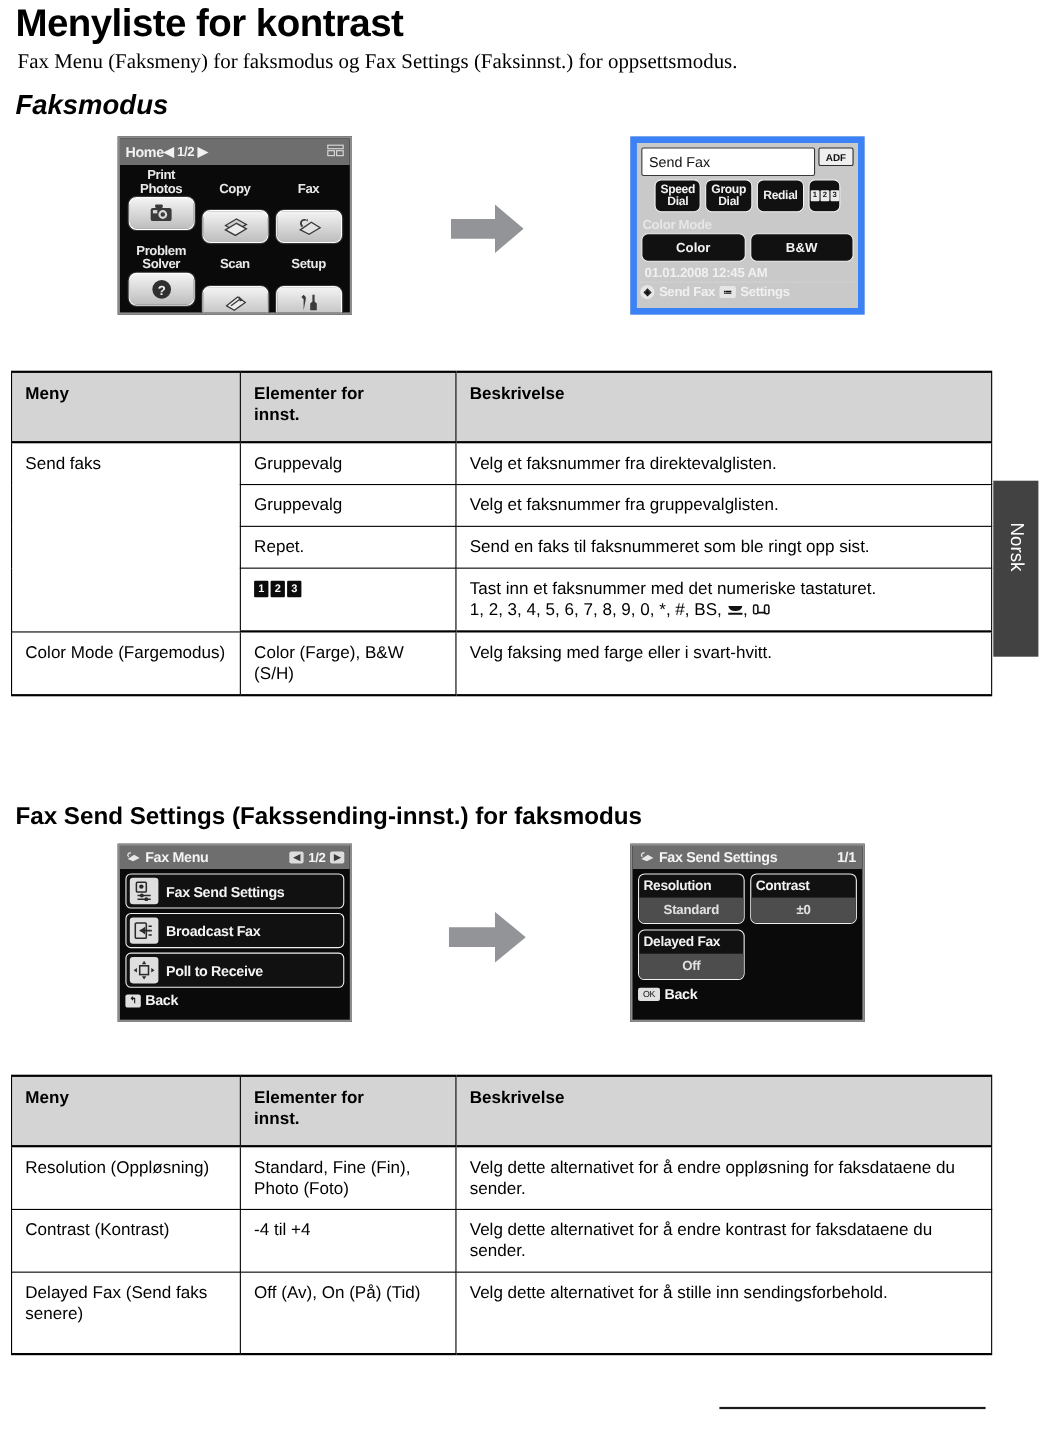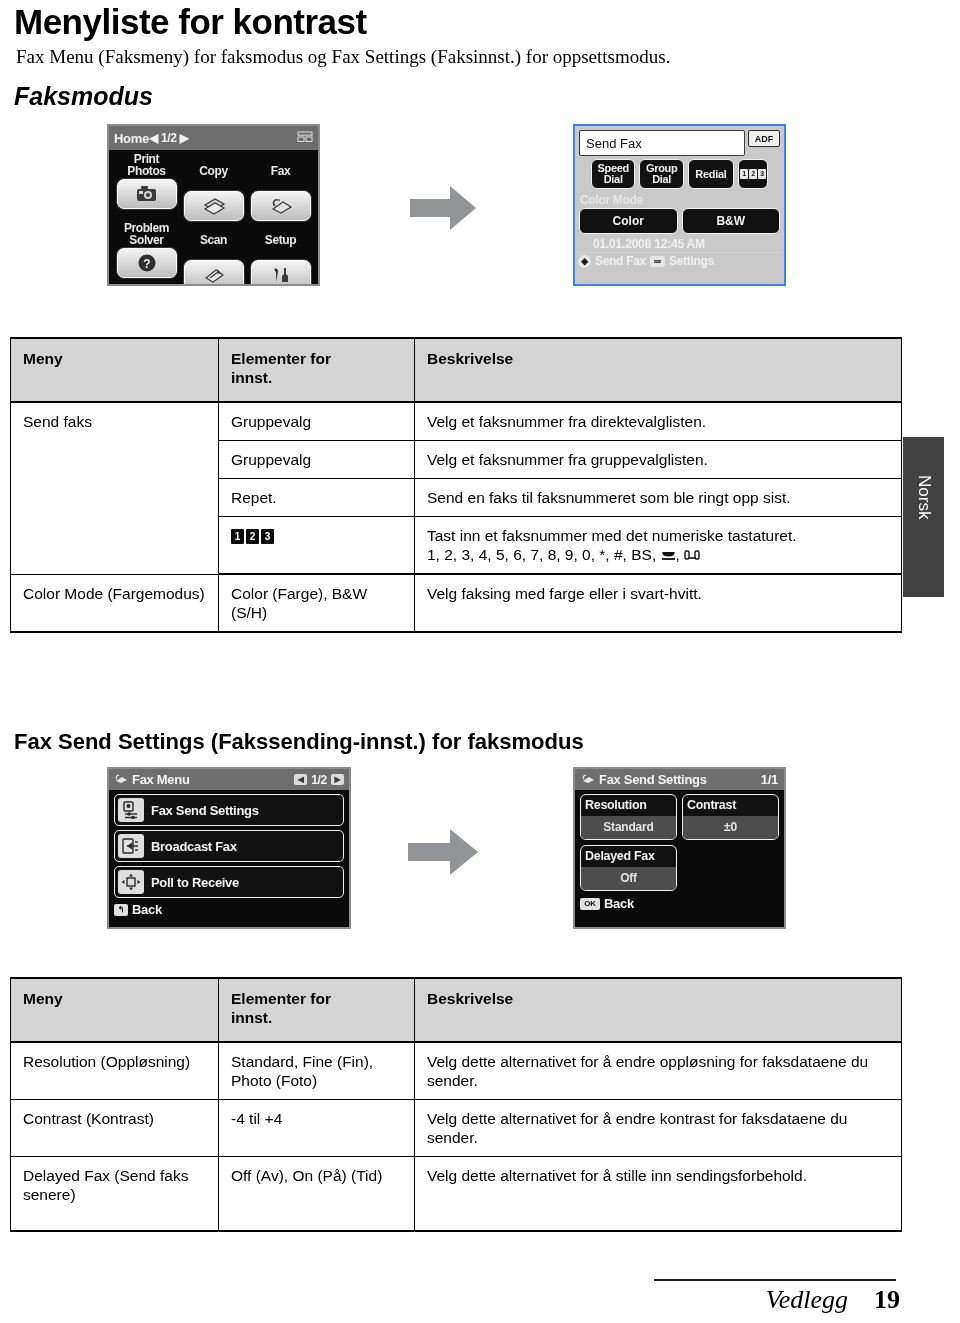--- a/index.html
+++ b/index.html
@@ -27,21 +27,21 @@
   }
   .h3{
     position:absolute;left:14px;top:729px;
     font-size:22px;font-weight:bold;
     font-family:"Liberation Sans", sans-serif;
   }
 
   
   .lcd{position:absolute;box-sizing:border-box;overflow:hidden;}
   .lcd-dark{background:#0a0a0a;border:2px solid #8d8d8d;}
-  .lcd-light{background:#c9c9c9;border:2px solid #3b82f6;}
+  .lcd-light{background:#c9c9c9;border:6px solid #3b82f6;}
 
   
   #lcd-home{left:107px;top:124px;width:213px;height:162px;}
   .home-bar{
     height:24px;background:#6e6e6e;color:#f2f2f2;
     display:flex;align-items:center;padding:0 5px;
     font-size:13px;font-weight:bold;letter-spacing:-0.3px;
   }
   .home-bar .pg{flex:1;text-align:left;font-size:12px;}
   .home-grid{
@@ -91,33 +91,33 @@
     width:8px;height:10px;background:#e9e9e9;color:#111;font-style:normal;
     font-size:7px;line-height:10px;text-align:center;border-radius:1px;font-weight:bold;
   }
   .sf-cm{color:#e6e6e6;font-size:12px;font-weight:bold;padding:4px 17px 1px 5px;letter-spacing:-0.3px;}
   .sf-modes{display:flex;gap:4px;padding:0 4px;}
   .sf-mode{
     flex:1;height:24px;background:#111;border:1.5px solid #f2f2f2;border-radius:6px;
     color:#f2f2f2;font-size:12px;font-weight:bold;
     display:flex;align-items:center;justify-content:center;
   }
-  .sf-date{color:#f0f0f0;font-size:12px;font-weight:bold;padding:3px 0 0 18px;letter-spacing:-0.2px;}
+  .sf-date{color:#f0f0f0;font-size:12px;font-weight:bold;padding:3px 0 0 7px;letter-spacing:-0.2px;}
   .sf-status{
     border-top:1px dotted #d8d8d8;margin:1px 3px 0;padding-top:1px;
     color:#f0f0f0;font-size:12px;font-weight:bold;display:flex;align-items:center;gap:4px;
     letter-spacing:-0.3px;
   }
   .badge-o{width:13px;height:13px;border-radius:50%;background:#e6e6e6;color:#111;font-size:9px;
     display:inline-flex;align-items:center;justify-content:center;}
   .badge-r{width:15px;height:11px;border-radius:2px;background:#e6e6e6;color:#111;font-size:8px;
     display:inline-flex;align-items:center;justify-content:center;}
 
   
-  #lcd-faxmenu{left:107px;top:767px;width:244px;height:162px;}
+  #lcd-faxmenu{left:107px;top:767px;width:213px;height:162px;}
   .fm-bar{
     height:21px;background:#6e6e6e;color:#f4f4f4;display:flex;align-items:center;
     padding:0 5px;gap:4px;font-size:13px;font-weight:bold;letter-spacing:-0.3px;
   }
   .fm-bar .sp{flex:1;}
   .fm-pg{font-size:12px;}
   .fm-arrow{width:13px;height:11px;background:#dcdcdc;color:#3b3b3b;border-radius:2px;
     font-size:8px;display:inline-flex;align-items:center;justify-content:center;}
   .fm-item{
     margin:4px 5px 0;height:30px;background:#111;border:1.5px solid #f0f0f0;border-radius:5px;
@@ -146,21 +146,21 @@
   .fss-cell{border:1.5px solid #f0f0f0;border-radius:6px;overflow:hidden;background:#111;}
   .fss-cell.empty{border:none;background:transparent;}
   .fss-name{color:#f2f2f2;font-size:12.5px;font-weight:bold;padding:3px 0 4px 4px;letter-spacing:-0.3px;}
   .fss-val{background:#4d4d4d;color:#e2e2e2;font-size:12px;font-weight:bold;
     text-align:center;padding:4px 0 5px;letter-spacing:-0.2px;}
   .fss-back{
     color:#f4f4f4;font-size:13px;font-weight:bold;display:flex;align-items:center;gap:4px;
     padding:5px 0 0 5px;letter-spacing:-0.3px;
   }
   .key-ok{width:20px;height:12px;background:#e0e0e0;color:#111;border-radius:2px;
-    font-size:8px;font-weight:bold;display:inline-flex;align-items:center;justify-content:center;}
+    font-size:8px;font-weight:normal;display:inline-flex;align-items:center;justify-content:center;}
 
   
   .arrow{position:absolute;}
   #arrow-1{left:410px;top:186px;}
   #arrow-2{left:408px;top:829px;}
 
   
   table.doc{
     position:absolute;border-collapse:collapse;
     table-layout:fixed;
@@ -562,18 +562,14 @@
       </tr>
       <tr class="last">
         <td style="padding-bottom:26px">Delayed Fax (Send faks senere)</td>
         <td>Off (Av), On (På) (Tid)</td>
         <td>Velg dette alternativet for å stille inn sendingsforbehold.</td>
       </tr>
     </tbody>
   </table>
 
   <div id="footer-rule"></div>
-  <div id="footer-text">
-    <span class="vedlegg">Vedlegg</span>
-    <span class="pageno">19</span>
-  </div>
 
 </div>
 
 </body></html>

